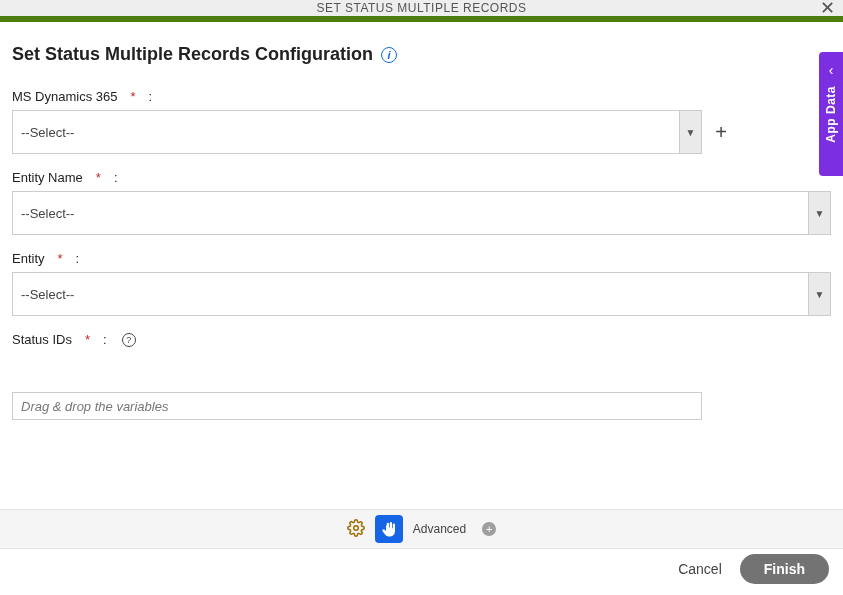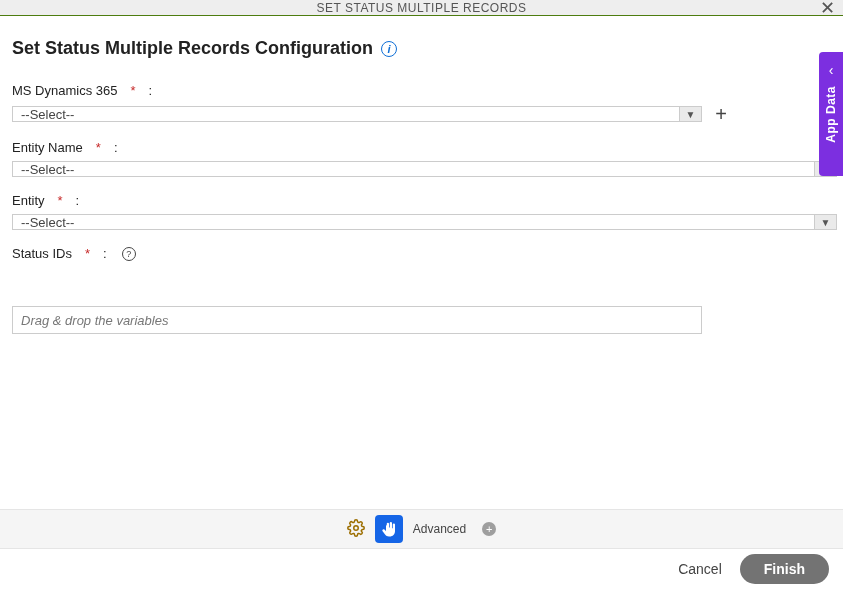--- a/index.html
+++ b/index.html
@@ -9,23 +9,23 @@
     color: #333;
     width: 843px;
     height: 595px;
     position: relative;
     background: #fff;
     overflow: hidden;
   }
 
   
   .titlebar {
-    height: 16px;
+    height: 22px;
     background: #eeeeee;
-    border-bottom: 1px solid #4d7c0f;
+    border-bottom: 6px solid #4d7c0f;
     display: flex;
     align-items: center;
     justify-content: center;
     position: relative;
   }
   .titlebar .title {
     font-size: 12px;
     letter-spacing: 0.5px;
     color: #555;
   }
@@ -35,21 +35,21 @@
     top: 50%;
     transform: translateY(-50%);
     font-size: 18px;
     line-height: 1;
     color: #555;
     cursor: pointer;
   }
 
   
   .content {
-    padding: 22px 6px 0 12px;
+    padding: 22px 12px 0 12px;
     width: 100%;
   }
   .page-heading {
     font-size: 18px;
     font-weight: bold;
     color: #222;
     display: flex;
     align-items: center;
     gap: 8px;
     margin-bottom: 24px;
@@ -65,21 +65,21 @@
   .req { color:#c62828; }
   .help-badge {
     width:14px; height:14px; border:1.2px solid #444; border-radius:50%;
     display:inline-flex; align-items:center; justify-content:center;
     font-size:9px; color:#444; cursor:pointer; margin-left:2px;
   }
 
   .select-row { display:flex; align-items:center; gap:10px; }
   .select {
     flex: 0 0 690px;
-    height: 16px;
+    height: 44px;
     border:1px solid #ccc;
     display:flex; align-items:stretch;
     background:#fff;
     cursor:pointer;
   }
   .select.full { flex: 0 0 690px; }
   .select .value {
     flex:1; padding:0 8px; display:flex; align-items:center;
     color:#444; font-size:13px;
   }

